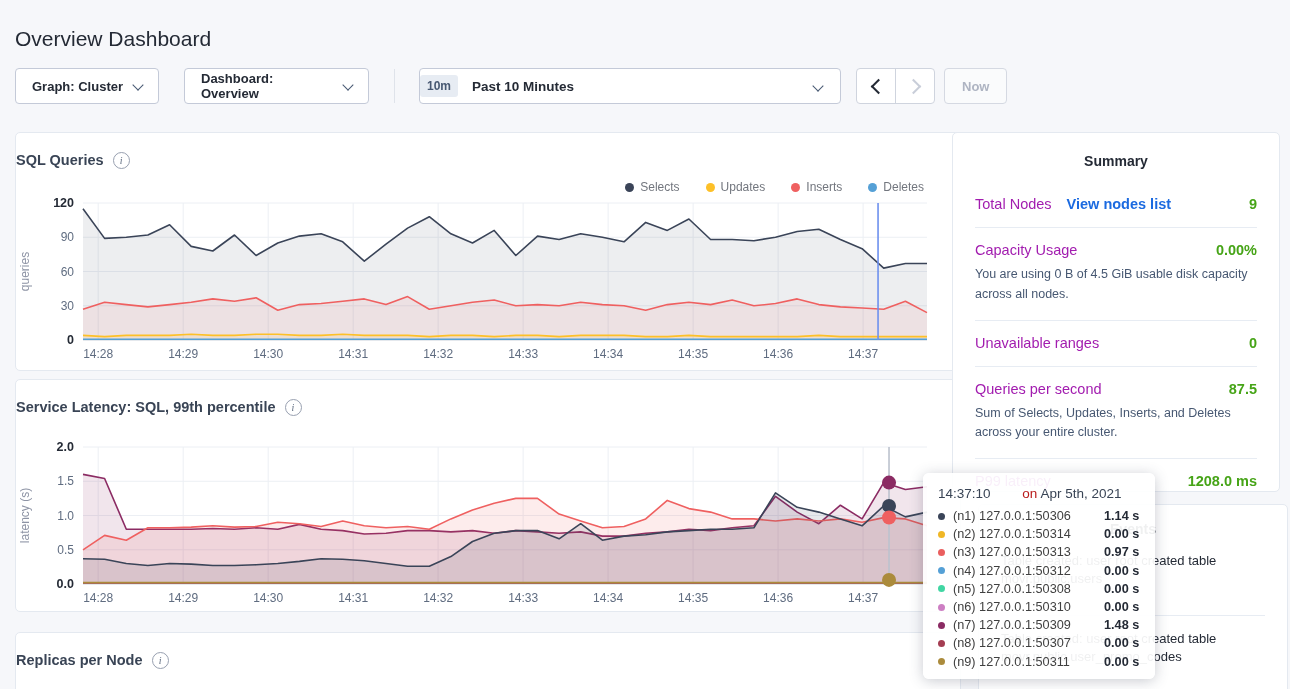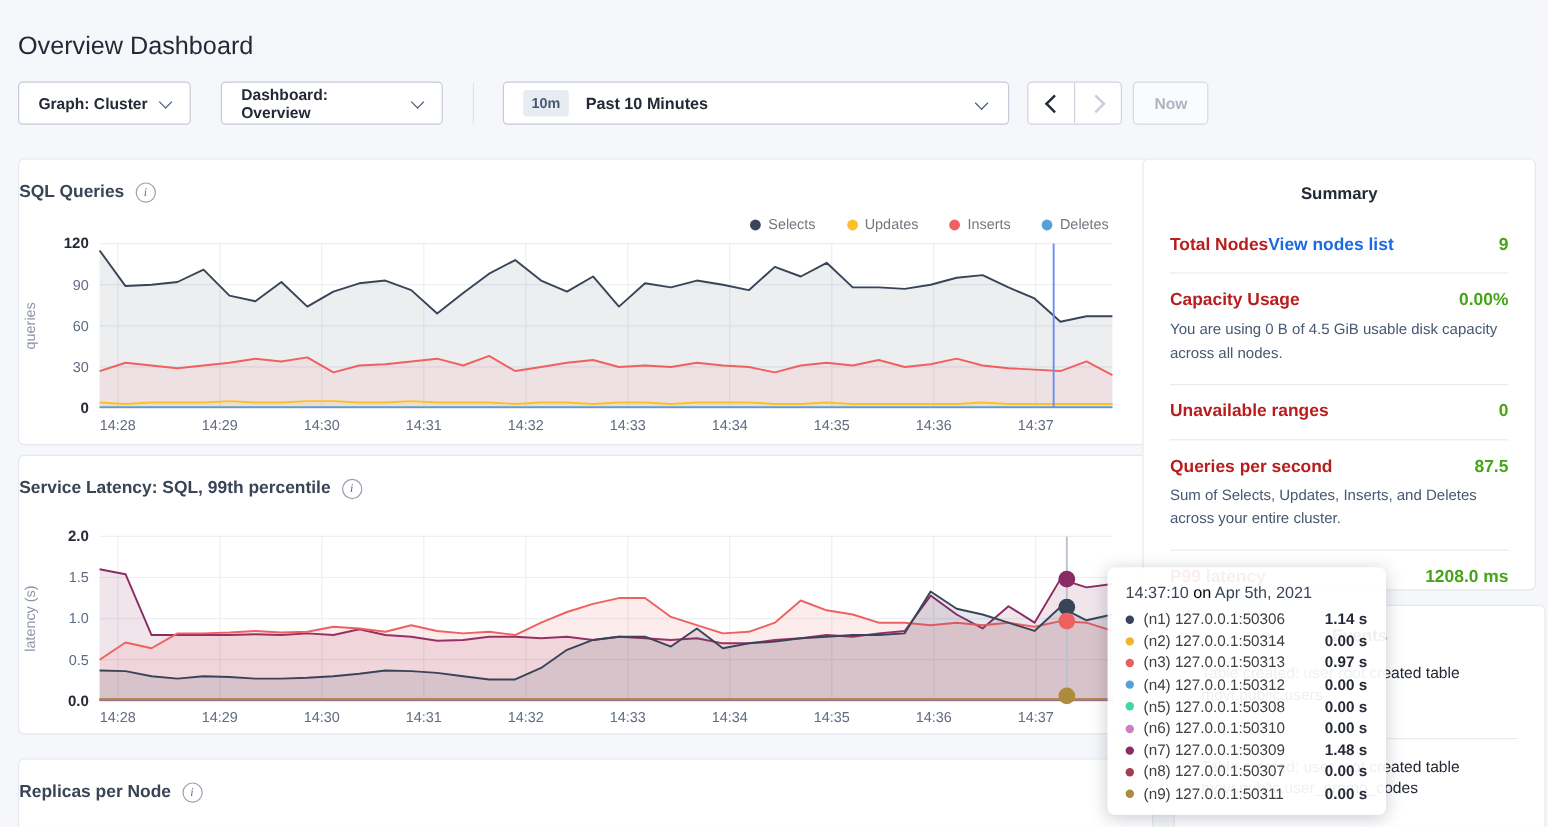--- a/index.html
+++ b/index.html
@@ -9,21 +9,21 @@
 
   .page-header{position:absolute;left:15px;top:13px;font-size:21px;font-weight:500;color:#242a35;}
 
   
   .controls{position:absolute;left:15px;top:68px;height:36px;display:flex;align-items:stretch;}
   .ctl-btn{display:flex;align-items:center;background:#fff;border:1px solid #c4cad8;border-radius:4px;
            font-size:13px;font-weight:700;color:#242a35;padding:0 16px;cursor:pointer;box-sizing:border-box;}
   .chev{display:inline-block;width:7px;height:7px;border-right:1.6px solid #475872;border-bottom:1.6px solid #475872;
         transform:rotate(45deg);margin-left:11px;margin-top:-3px;}
   .vdiv{width:1px;background:#dfe3ea;margin:1px 24px 1px 25px;}
-  .time-sel{width:422px;box-sizing:border-box;position:relative;padding:0 16px;}
+  .time-sel{width:422px;box-sizing:border-box;position:relative;padding:0 0;}
   .time-badge{background:#e7ecf3;border-radius:3px;font-size:12px;font-weight:700;color:#475872;padding:4px 7px;margin-right:14px;}
   .time-label{font-size:13.5px;font-weight:700;}
   .time-chev{position:absolute;right:18px;top:16px;}
   .arrow-group{display:flex;margin-left:15px;border:1px solid #cfd4de;border-radius:4px;background:#fff;overflow:hidden;}
   .arrow-btn{width:38px;display:flex;align-items:center;justify-content:center;cursor:pointer;}
   .arrow-btn + .arrow-btn{border-left:1px solid #cfd4de;}
   .arr{display:inline-block;width:9px;height:9px;border-right:2px solid #242a35;border-bottom:2px solid #242a35;}
   .arr.left{transform:rotate(135deg);margin-left:4px;}
   .arr.right{transform:rotate(-45deg);border-color:#c9ced9;margin-right:4px;}
   .now-btn{margin-left:9px;background:#fafbfc;border:1px solid #d5d9e2;border-radius:4px;color:#aeb4c2;
@@ -48,37 +48,37 @@
   .legend-label{font-size:12px;color:#72767e;}
   .chart-svg{display:block;}
   .chart-panel-2 .chart-svg{margin-top:21px;}
 
   
   .summary-header{text-align:center;font-size:14px;font-weight:700;padding:20px 0 13px;}
   .summary-rows{padding:0 22px;}
   .sum-row{padding:14px 0 15px;}
   .sum-row + .sum-row{border-top:1px solid #e7ecf3;}
   .sum-main{display:flex;align-items:baseline;}
-  .sum-label{font-size:14.5px;font-weight:700;color:#b91c1c;}
-  .sum-link{font-size:14.5px;font-weight:700;color:#1b6ae0;cursor:pointer;}
+  .sum-label{font-size:14.5px;font-weight:400;color:#a21caf;}
+  .sum-link{font-size:14.5px;font-weight:700;color:#1b6ae0;margin-left:15px;cursor:pointer;}
   .sum-value{margin-left:auto;font-size:14.5px;font-weight:700;color:#46a417;}
   .sum-desc{font-size:12.5px;color:#475872;line-height:1.58;margin-top:7px;}
 
   
   .events-header{text-align:center;font-size:14px;font-weight:700;padding:16px 0 0;}
   .events-rows{padding:0 22px;}
   .event-item{padding:15px 0 27px;font-size:13px;color:#242a35;line-height:18px;}
   .event-item + .event-item{border-top:1px solid #e7ecf3;padding-top:14px;}
 
   
   .tooltip{position:absolute;left:923px;top:473px;width:232px;height:206px;z-index:10;
            background:rgba(255,255,255,0.93);border-radius:6px;box-shadow:0 2px 14px rgba(60,70,90,0.28);
            padding:13px 15px;box-sizing:border-box;}
   .tt-head{font-size:13.5px;color:#394455;margin-bottom:6px;}
-  .tt-on{color:#000000;}
+  .tt-on{color:#b91c1c;margin-left:28px;}
   .tt-row{display:flex;align-items:center;height:18.2px;}
   .tt-dot{width:7px;height:7px;border-radius:50%;margin-right:8px;flex:none;}
   .tt-label{font-size:12.7px;color:#404040;width:151px;}
   .tt-value{font-size:12.7px;font-weight:700;color:#242a35;}
 </style>
 </head>
 <body>
 
 <h1 class="page-header">Overview Dashboard</h1>
 

